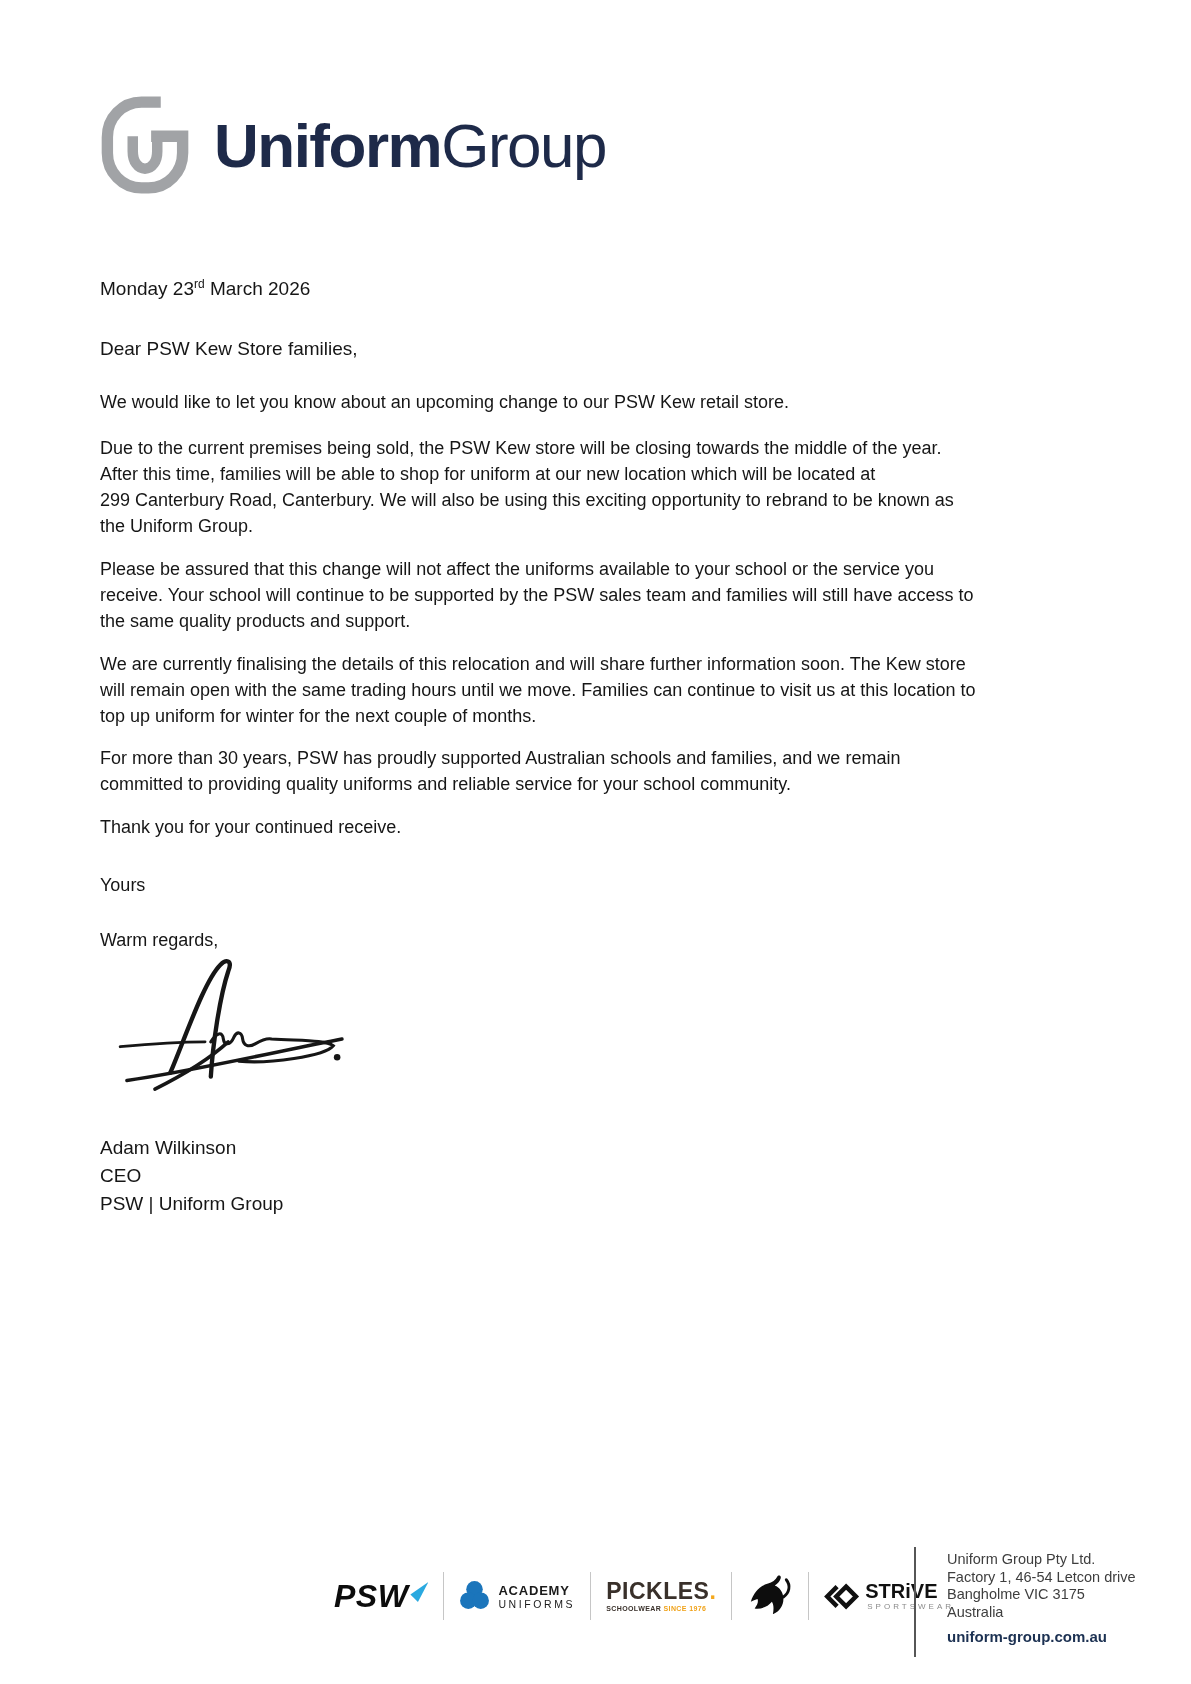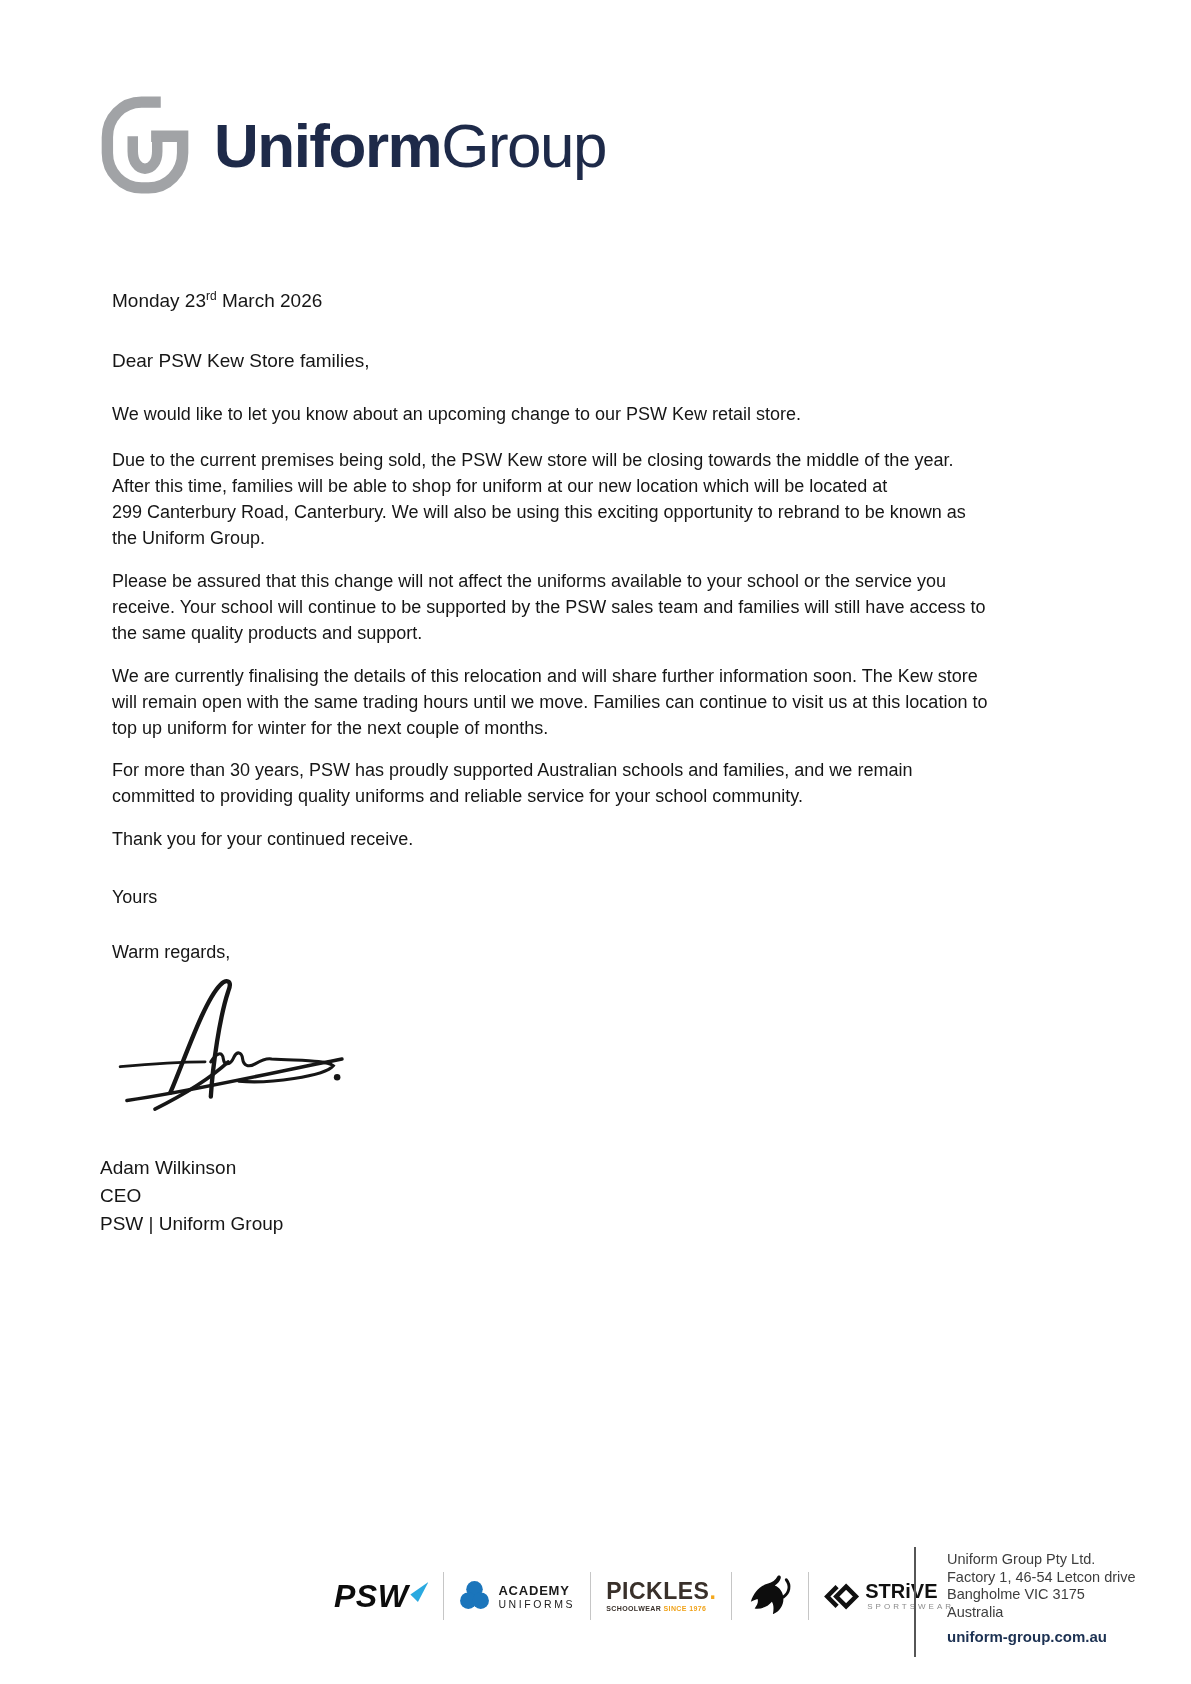--- a/index.html
+++ b/index.html
@@ -10,21 +10,21 @@
 
   
   .letterhead { position:absolute; left:100px; top:96px; display:flex; align-items:center; gap:24px; }
   .monogram svg { width:90px; height:98px; display:block; }
   .wordmark { font-size:62px; color:#1e2a49; letter-spacing:-1.5px; white-space:nowrap; }
   .wordmark .wm-bold { font-weight:700; }
   .wordmark .wm-light { font-weight:400; }
 
   
   .letter { position:absolute; left:100px; top:276px; font-size:18px; line-height:26px; }
-  .letter p { margin:12px; white-space:pre; }
+  .letter p { margin:0; white-space:pre; }
   .date { font-size:19px; margin-bottom:34px !important; }
   .date sup { font-size:12px; line-height:0; vertical-align:super; }
   .salutation { font-size:19px; margin-bottom:27px !important; }
   .mb20 { margin-bottom:20px !important; }
   .mb17 { margin-bottom:17px !important; }
   .mb16 { margin-bottom:16px !important; }
   .mb32 { margin-bottom:32px !important; }
   .mb29 { margin-bottom:29px !important; }
 
   .signature { margin-top:4px; }

